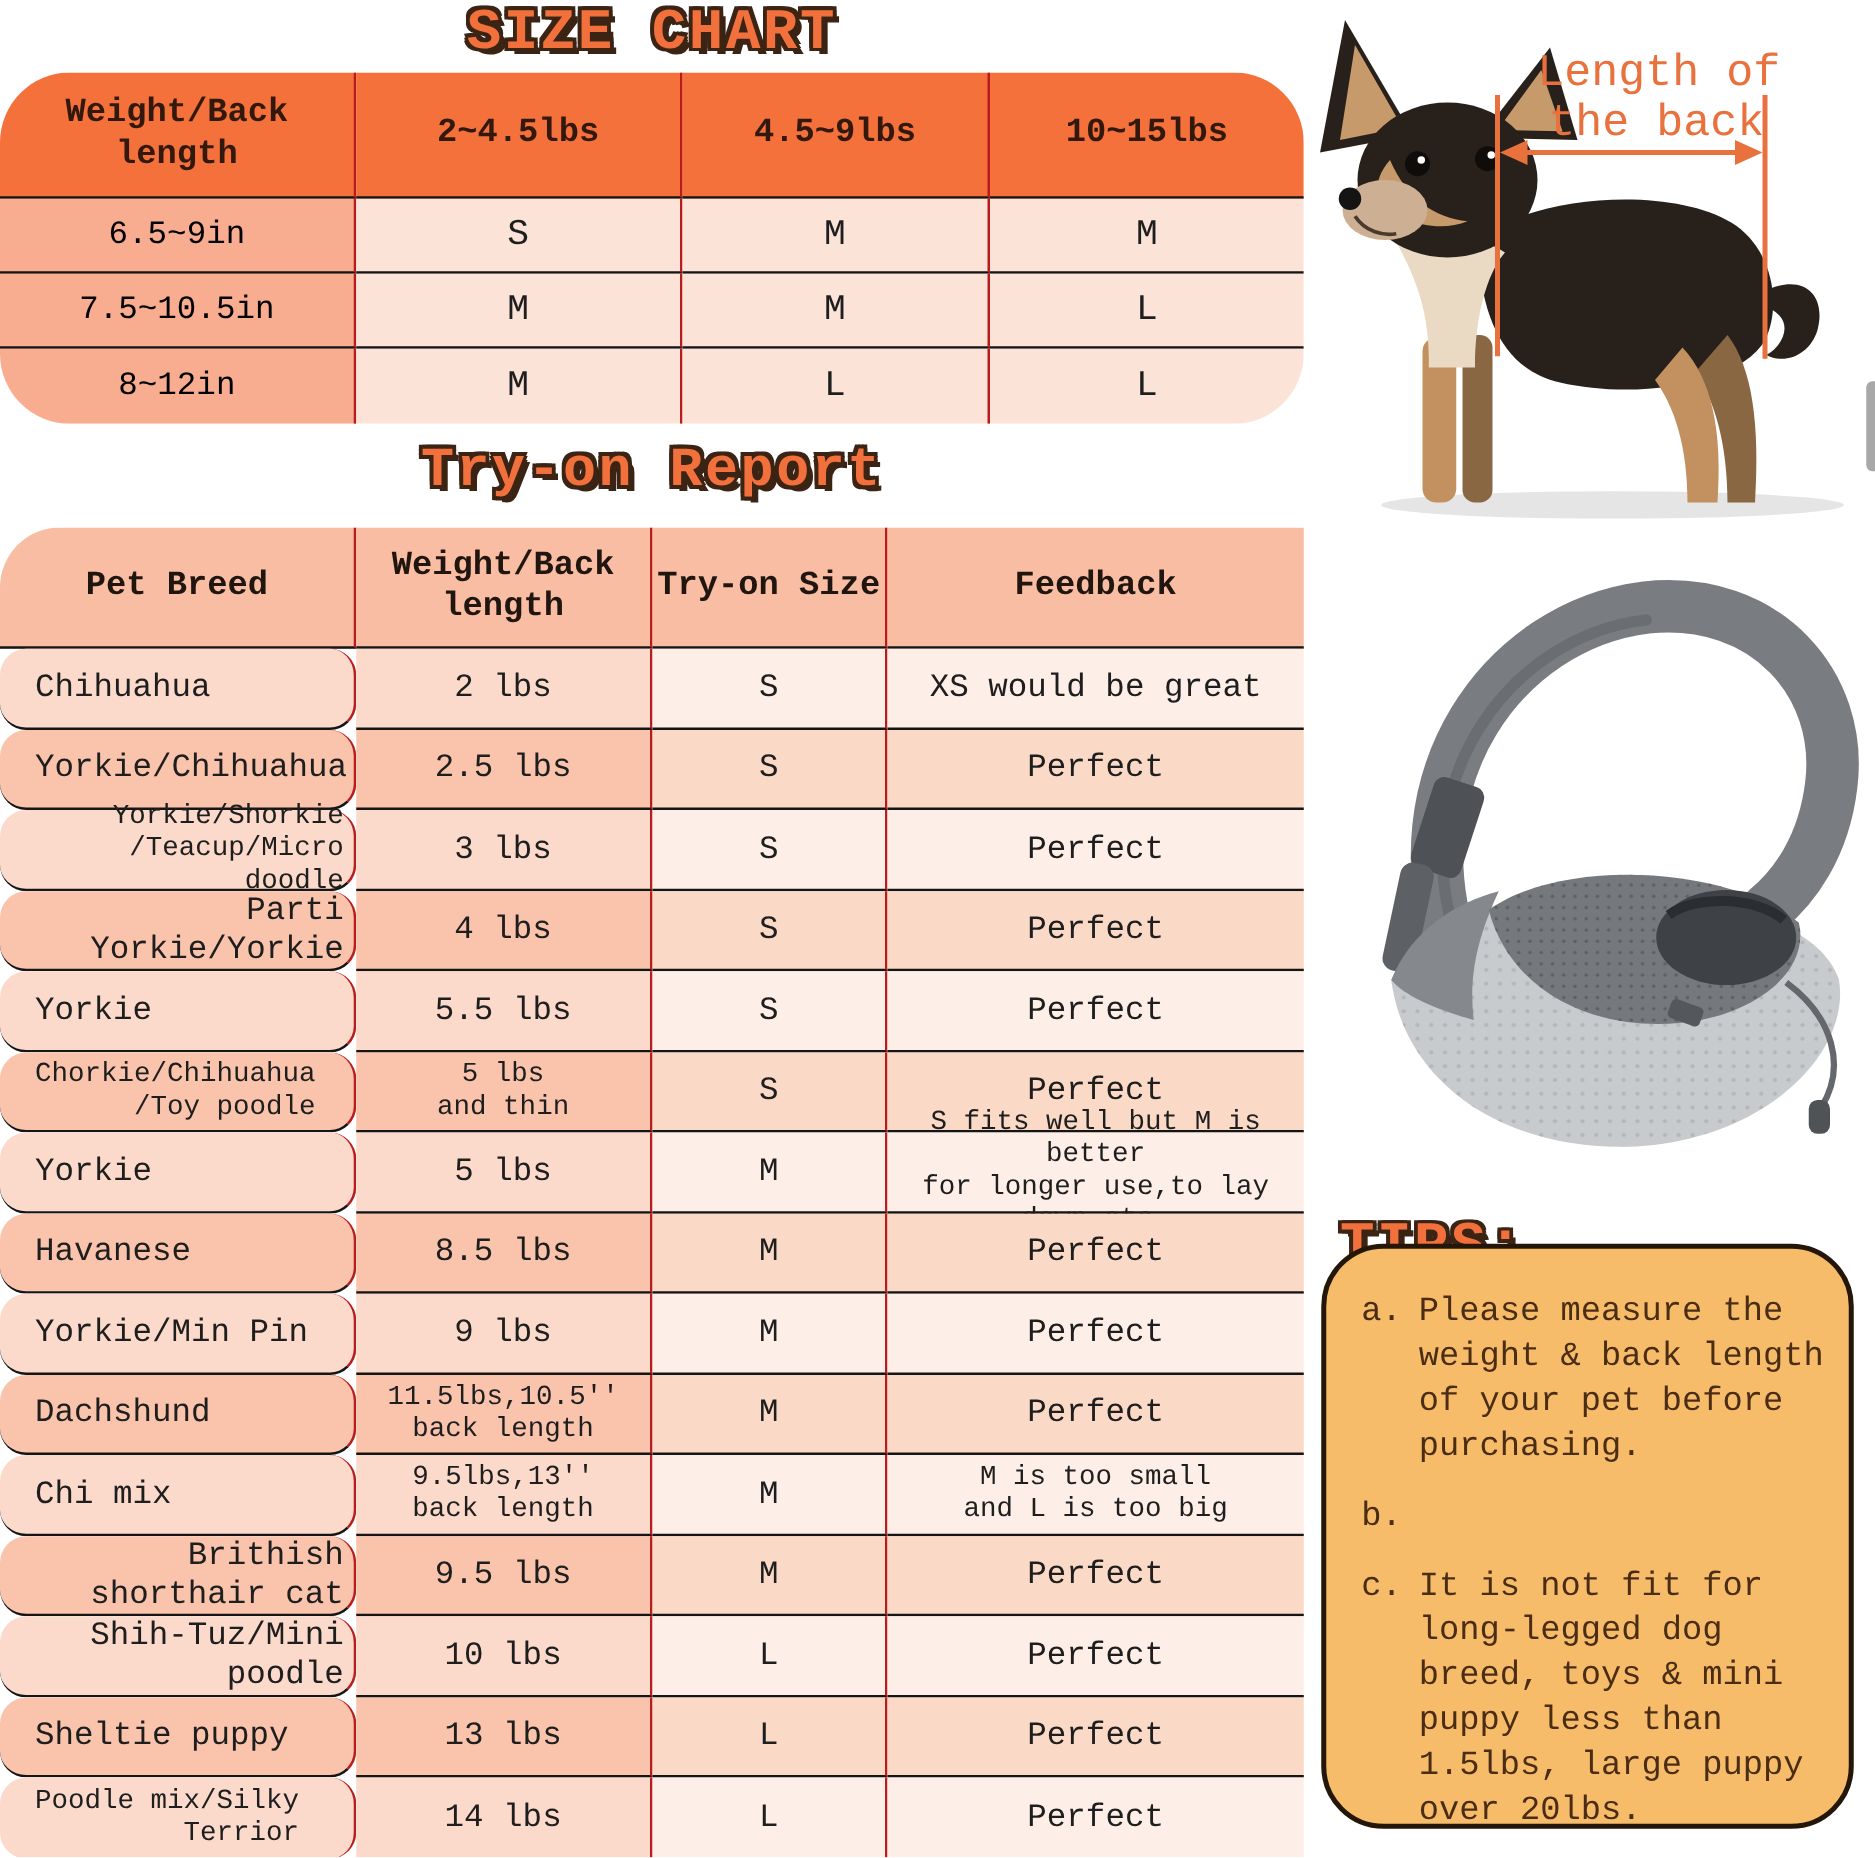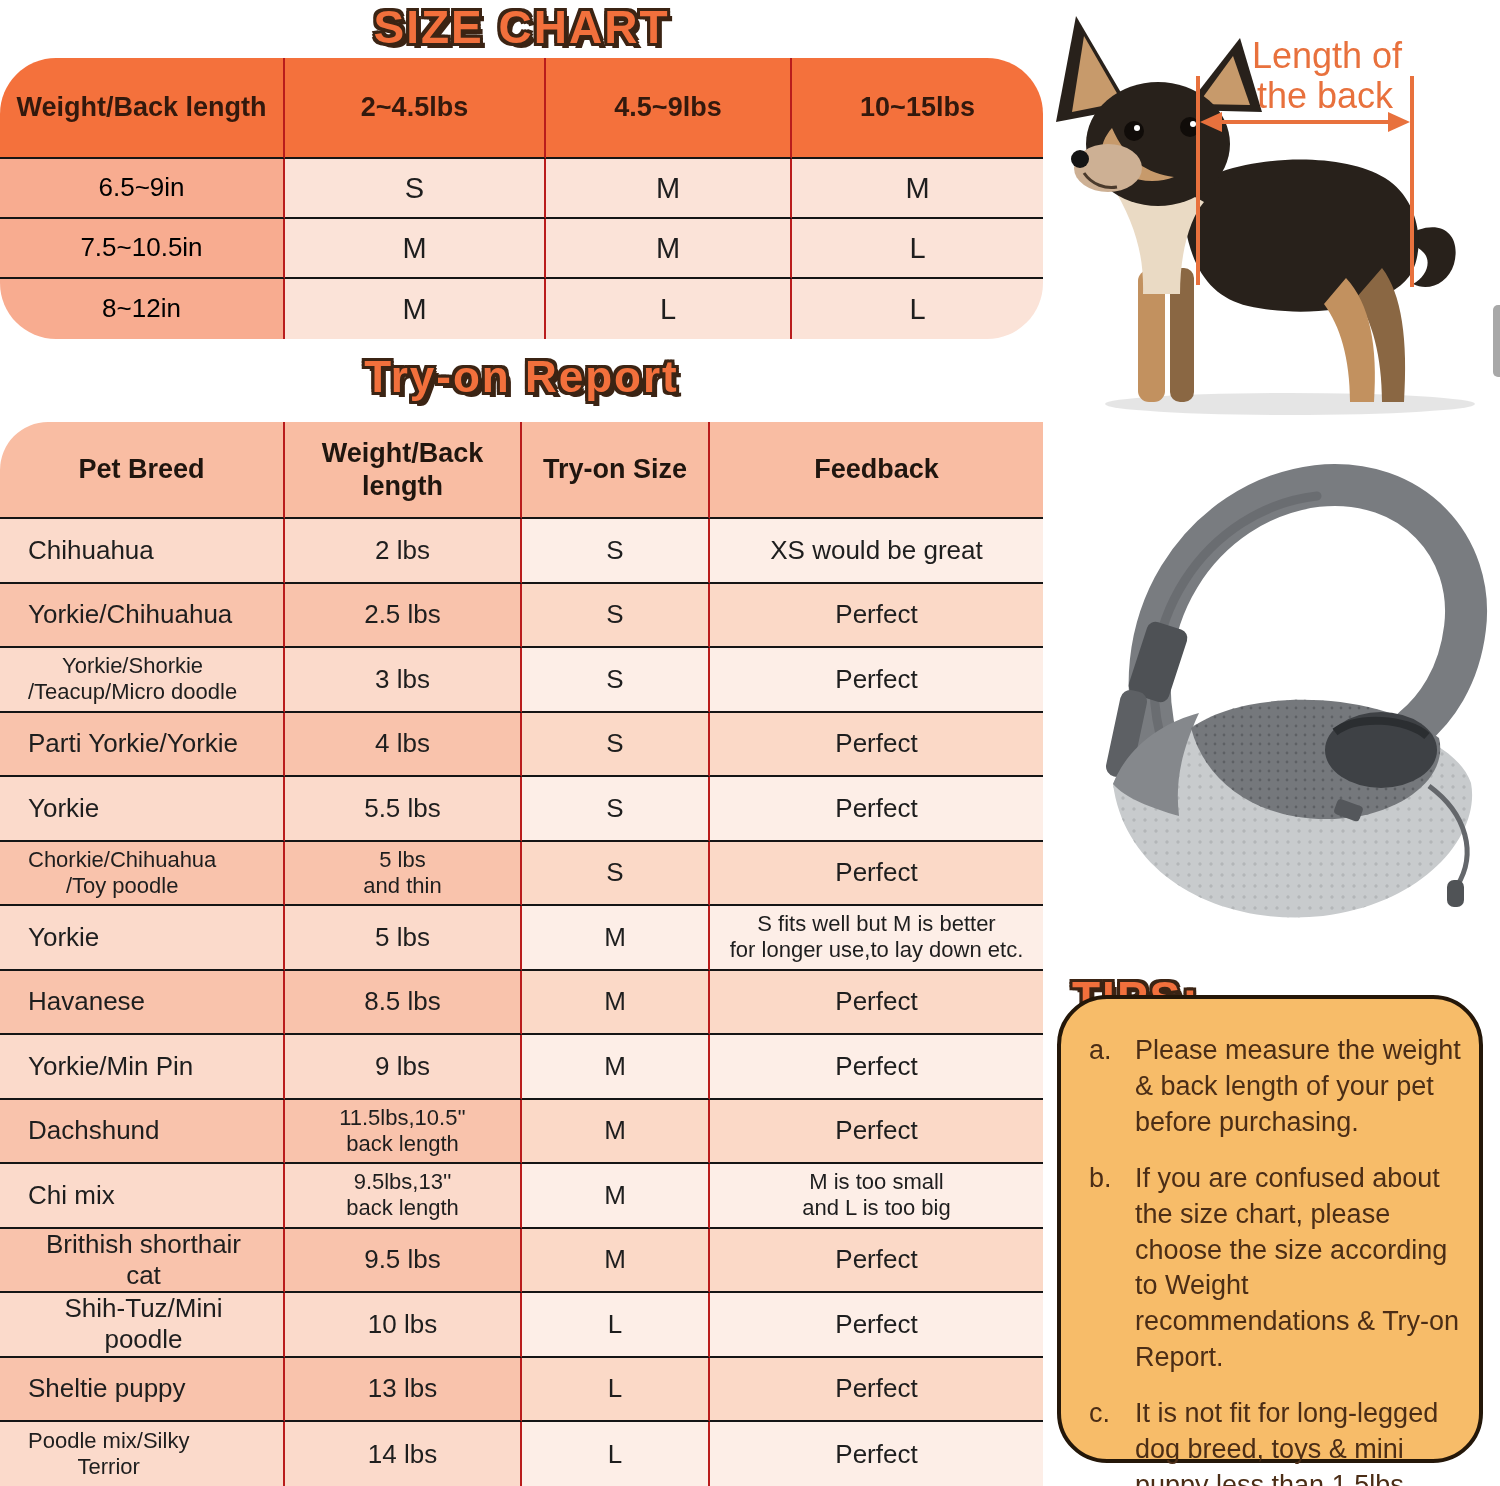--- a/index.html
+++ b/index.html
@@ -1,17 +1,17 @@
 <!DOCTYPE html>
 <html><head>
 <meta charset="utf-8">
 <style>
   html,body{margin:0;padding:0;background:#ffffff;}
   .canvas{position:relative;width:1500px;height:1486px;background:#ffffff;overflow:hidden;
-          font-family:Liberation Sans, sans-serif;}
+          font-family:Liberation Mono, monospace;}
 
   
   .bubble{position:absolute;font-weight:900;color:#F2703C;letter-spacing:2px;
     text-shadow:-3px -3px 0 #3B2414,3px -3px 0 #3B2414,-3px 3px 0 #3B2414,3px 3px 0 #3B2414,
                 -3px 0 0 #3B2414,3px 0 0 #3B2414,0 -3px 0 #3B2414,0 3px 0 #3B2414,
                 5px 5px 0 #3B2414;
     white-space:nowrap;}
   .title-size{left:0;top:0;width:1043px;text-align:center;font-size:46px;}
   .title-tryon{left:0;top:352px;width:1043px;text-align:center;font-size:44px;}
   .title-tips{left:1072px;top:932px;font-size:46px;margin-top:39px;}
@@ -32,21 +32,21 @@
   .sc-d{background:#FBE3D8;font-size:29px;}
 
   
   .tryon-table{position:absolute;left:0;top:422px;width:1211px;height:1064px;
     display:grid;grid-template-columns:285px 237px 188px 333px;
     grid-template-rows:97px repeat(15,64.5px);
     border-radius:48px 48px 0 0;overflow:hidden;}
   .th{background:#F9BDA3;font-weight:bold;font-size:27px;color:#20160f;}
   .lt12{background:#FBDACB;} .lt34{background:#FDEEE7;}
   .dk12{background:#F9C3AC;} .dk34{background:#FBD9C7;}
-  .breed{justify-content:flex-start;text-align:center;padding-left:28px;padding-right:24px;}
+  .breed{justify-content:flex-start;text-align:right;padding-left:28px;padding-right:8px;border-radius:21px;}
 
   
   .tips-box{position:absolute;left:1057px;top:995px;width:426px;height:468px;box-sizing:border-box;
     background:#F7BC69;border:4px solid #241709;border-radius:50px;padding:34px 18px 0 28px;}
   .tip-item{display:flex;margin-bottom:20px;color:#4B2D16;font-size:27px;line-height:1.33;}
   .tip-label{width:46px;flex:none;}
   .tip-text{flex:1;}
 
   
   .dog-figure{position:absolute;left:1050px;top:10px;width:445px;height:405px;}
@@ -249,21 +249,20 @@
     <rect x="250" y="350" width="27" height="16" rx="4" fill="#54575b" transform="rotate(20 263 358)"></rect>
   </svg>
 
   <div class="tips-box">
     <div class="tip-item">
       <div class="tip-label">a.</div>
       <div class="tip-text">Please measure the weight &amp; back length of your pet before purchasing.</div>
     </div>
     <div class="tip-item">
       <div class="tip-label">b.</div>
-      <div class="tip-text">If you are confused about the size chart, please choose the size according to Weight recommendations &amp; Try-on Report.</div>
     </div>
     <div class="tip-item">
       <div class="tip-label">c.</div>
       <div class="tip-text">It is not fit for long-legged dog breed, toys &amp; mini puppy less than 1.5lbs, large puppy over 20lbs.</div>
     </div>
   </div>
 
   <div class="edge-sliver"></div>
 
 </div>

